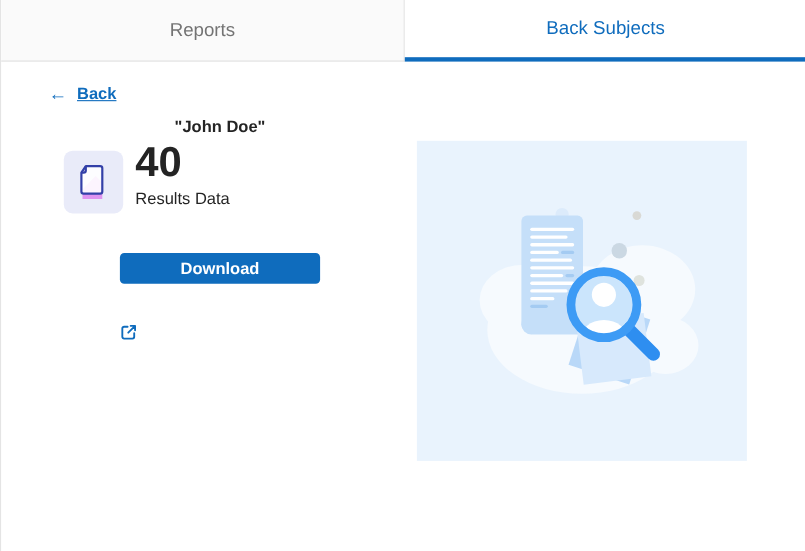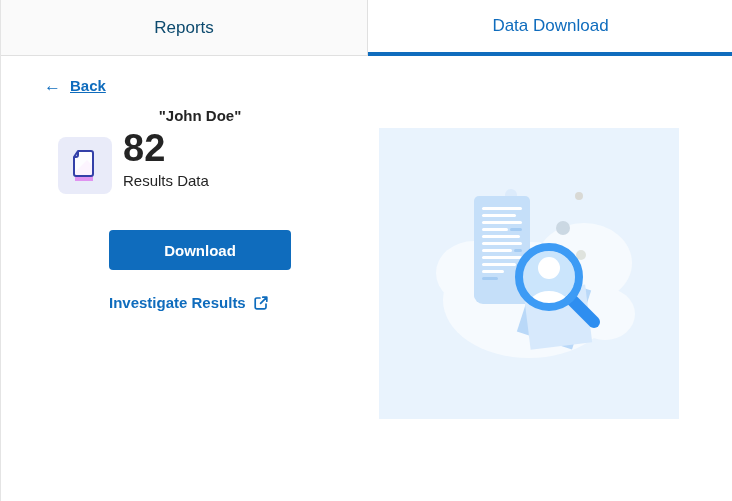--- a/index.html
+++ b/index.html
@@ -2,83 +2,82 @@
 <html><head>
 <meta charset="utf-8">
 <style>
   html,body{margin:0;padding:0;background:#fff;}
   body{font-family:"Liberation Sans","DejaVu Sans",sans-serif;-webkit-font-smoothing:antialiased;}
   .app{position:relative;width:732px;height:501px;background:#fff;overflow:hidden;border-left:1px solid #e4e4e4;box-sizing:border-box;}
 
   
   .tab{position:absolute;top:0;display:flex;align-items:center;justify-content:center;
        font-size:17px;cursor:pointer;box-sizing:border-box;}
-  .tab-reports{left:0;width:367px;height:56px;background:#fafafa;color:#0c4a6e;
+  .tab-reports{left:0;width:367px;height:56px;background:#fafafa;color:#737373;
        border-bottom:1px solid #e0e0e0;border-right:1px solid #e0e0e0;}
   .tab-active{left:367px;width:365px;height:56px;background:#ffffff;color:#0f6cbd;
        border-bottom:4px solid #0f6cbd;}
 
   
   .back{position:absolute;left:43px;top:77px;display:flex;align-items:center;gap:9px;
         color:#0f6cbd;cursor:pointer;}
   .back .arrow{font-size:17px;line-height:17px;}
   .back .lbl{font-size:15px;font-weight:700;text-decoration:underline;}
 
   
   .query-name{position:absolute;left:108px;top:107px;width:182px;text-align:center;
         font-size:15px;font-weight:700;color:#242424;}
   .icon-tile{position:absolute;left:57px;top:137px;width:54px;height:57px;border-radius:8px;
         background:#e9ebf9;display:flex;align-items:center;justify-content:center;}
   .count{position:absolute;left:122px;top:124px;font-size:38px;font-weight:600;color:#242424;line-height:48px;}
   .count-label{position:absolute;left:122px;top:172px;font-size:15px;color:#242424;}
 
-  .download-btn{position:absolute;left:108px;top:230px;width:182px;height:40px;
+  .download-btn{position:absolute;left:108px;top:230px;width:182px;height:28px;
         background:#0f6cbd;color:#fff;border:none;border-radius:4px;
         font-family:inherit;font-size:15px;font-weight:700;cursor:pointer;}
 
   .investigate{position:absolute;left:108px;top:294px;display:flex;align-items:center;gap:7px;
         color:#0f6cbd;font-size:15px;font-weight:700;cursor:pointer;}
 
   
   .illus-panel{position:absolute;left:378px;top:128px;width:300px;height:291px;background:#e9f3fd;}
 </style>
 </head>
 <body>
 
 <div class="app">
 
   <div class="tab tab-reports">
     <span>Reports</span>
   </div>
   <div class="tab tab-active">
-    <span>Data Download</span>
+    <span>Back Subjects</span>
   </div>
 
   <div class="back">
     <span class="arrow">←</span>
     <span class="lbl">Back</span>
   </div>
 
   <div class="query-name">"John Doe"</div>
 
   <div class="icon-tile">
     <svg width="42" height="44" viewBox="0 0 42 44">
       <polygon points="11,28 23,16 29,22 29,37 11,37" fill="#df93f0"></polygon>
       <path d="M14,7 h13 a2,2 0 0 1 2,2 v21 a2,2 0 0 1 -2,2 h-15 a2,2 0 0 1 -2,-2 V13 l4,-6 z" fill="#ffffff" fill-opacity="0.9" stroke="#3340a8" stroke-width="2" stroke-linejoin="round"></path>
       <path d="M14,7 v4 a2,2 0 0 1 -2,2 h-2" fill="none" stroke="#3340a8" stroke-width="2" stroke-linejoin="round"></path>
     </svg>
   </div>
 
-  <div class="count">82</div>
+  <div class="count">40</div>
   <div class="count-label">Results Data</div>
 
   <button class="download-btn">Download</button>
 
   <div class="investigate">
-    <span>Investigate Results</span>
     <svg width="16" height="16" viewBox="0 0 16 16">
       <path d="M13,9 v3.2 a1.6,1.6 0 0 1 -1.6,1.6 H3.8 A1.6,1.6 0 0 1 2.2,12.2 V4.6 A1.6,1.6 0 0 1 3.8,3 H7" fill="none" stroke="#0f6cbd" stroke-width="1.7" stroke-linecap="round"></path>
       <path d="M7.6,8.4 L13.6,2.4 M9.8,2.2 h4 v4" fill="none" stroke="#0f6cbd" stroke-width="1.7" stroke-linecap="round" stroke-linejoin="round"></path>
     </svg>
   </div>
 
   <div class="illus-panel">
     <svg width="300" height="291" viewBox="0 0 300 291">
 
       <g fill="#f6fafe">

